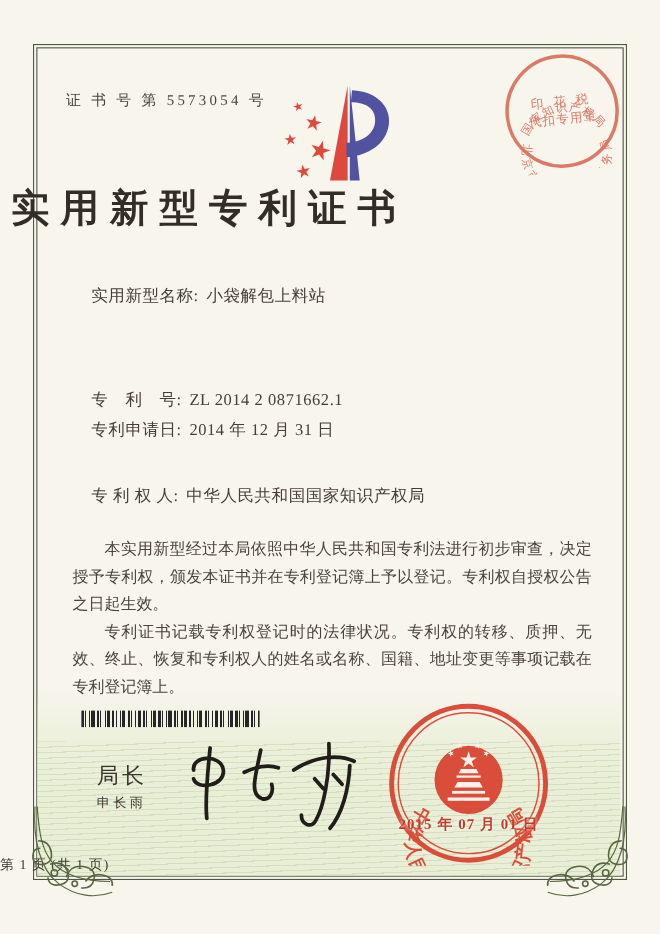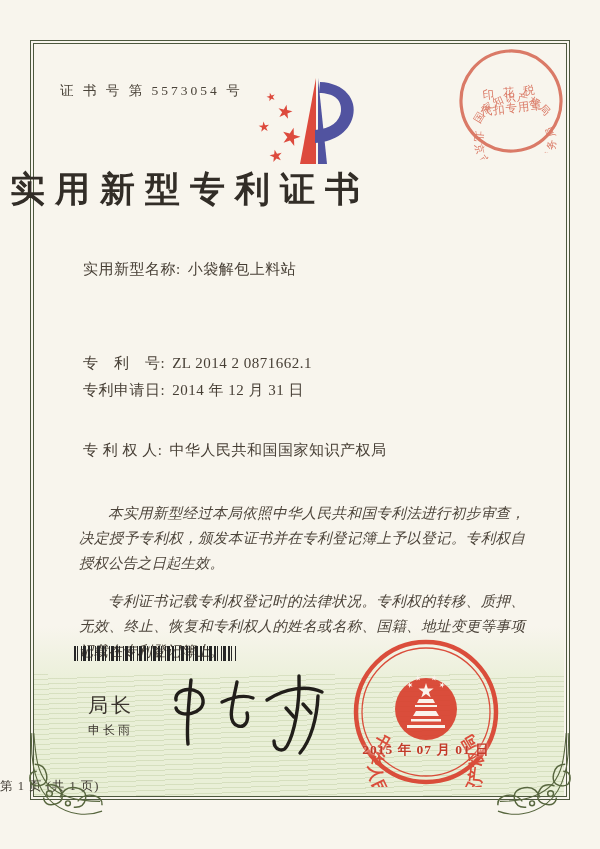--- a/index.html
+++ b/index.html
@@ -18,21 +18,21 @@
   .band-lines{position:absolute;left:0;right:0;top:48px;bottom:0;
     background:repeating-linear-gradient(178deg,rgba(143,166,100,.22) 0 1px,rgba(0,0,0,0) 1px 5px);}
   .cert-no{position:absolute;left:60px;top:82px;font-size:13.5px;letter-spacing:3px;color:#4a4339;}
   .logo{position:absolute;left:240px;top:74px;width:128px;height:94px;}
   .title{position:absolute;left:0;top:166px;width:100%;text-align:left;text-indent:10px;
     font-size:35px;font-weight:bold;letter-spacing:10px;color:#322d27;}
   .row{position:absolute;left:66px;font-size:15px;color:#463e34;letter-spacing:.5px;white-space:pre;}
   .row .lbl{margin-right:7px;}
   .paras{position:absolute;left:66px;top:488px;width:472px;font-size:14.5px;line-height:25px;
     color:#4c443a;text-align:justify;}
-  .paras p{margin:13px;text-indent:2em;font-style:italic;}
+  .paras p{margin:0;text-indent:2em;}
   .barcode{position:absolute;left:74px;top:646px;width:162px;height:15px;
     background:repeating-linear-gradient(90deg,#262626 0 2px,rgba(0,0,0,0) 2px 3px,#262626 3px 4px,rgba(0,0,0,0) 4px 7px,#262626 7px 8px,rgba(0,0,0,0) 8px 9px,#262626 9px 12px,rgba(0,0,0,0) 12px 14px);}
   .director-title{position:absolute;left:88px;top:692px;font-size:20px;letter-spacing:3px;color:#3b352e;}
   .director-name{position:absolute;left:88px;top:722px;font-size:12px;letter-spacing:3px;color:#3b352e;}
   .signature{position:absolute;left:148px;top:656px;width:200px;height:108px;}
   .seal{position:absolute;left:351px;top:637px;width:150px;height:150px;opacity:.92;}
   .seal-date{position:absolute;left:347px;top:741px;width:158px;text-align:center;font-size:13.5px;
     font-weight:bold;color:#c23a28;letter-spacing:1px;text-shadow:0 0 3px rgba(255,255,255,.9);}
   .tax-stamp{position:absolute;left:456px;top:46px;width:110px;height:110px;opacity:.82;transform:rotate(-6deg);}
   .footer{position:absolute;left:0;top:778px;width:100%;text-align:left;font-size:12.5px;

